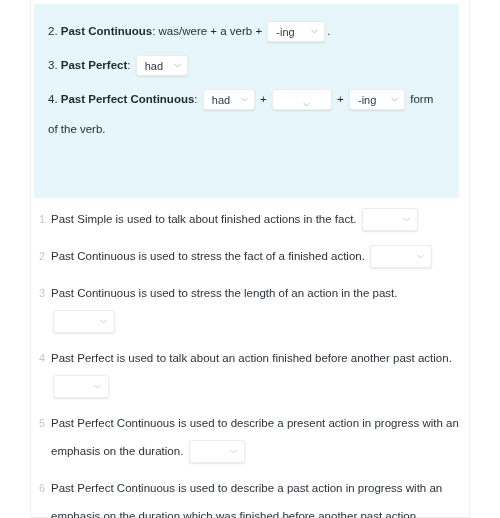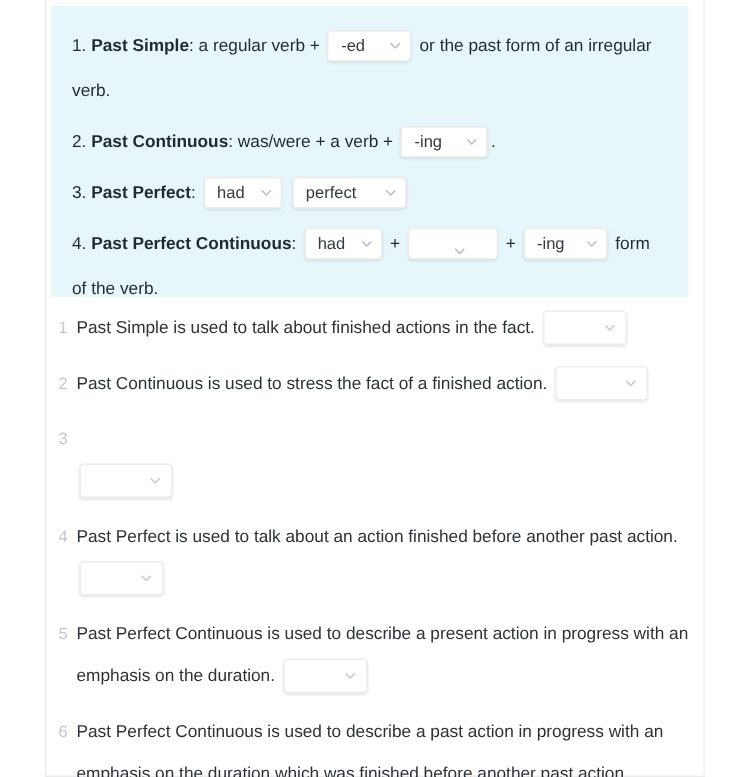--- a/index.html
+++ b/index.html
@@ -116,33 +116,20 @@
     color: #2b3238;
   }
 </style>
 </head>
 <body>
 
 <div id="page">
 
   <div class="rules-panel">
 
-    <div class="rule-line">
-      <span>1.</span>
-      <b>Past Simple</b><span>: a regular verb +</span>
-      <span class="dd w-ed">
-        <span class="dd-val">-ed</span>
-        <span class="chev">
-          <svg width="9" height="9" viewBox="0 0 10 10">
-              <path d="M2 3.6 L5 6.6 L8 3.6" fill="none" stroke="#b9bec3" stroke-width="1.1" stroke-linecap="round" stroke-linejoin="round"></path>
-            </svg>
-        </span>
-      </span>
-      <span>or the past form of an irregular verb.</span>
-    </div>
 
     <div class="rule-line">
       <span>2.</span>
       <b>Past Continuous</b><span>: was/were + a verb +</span>
       <span class="dd w-ing">
         <span class="dd-val">-ing</span>
         <span class="chev">
           <svg width="9" height="9" viewBox="0 0 10 10">
               <path d="M2 3.6 L5 6.6 L8 3.6" fill="none" stroke="#b9bec3" stroke-width="1.1" stroke-linecap="round" stroke-linejoin="round"></path>
             </svg>
@@ -154,28 +141,20 @@
       <span>3.</span>
       <b>Past Perfect</b><span>:</span>
       <span class="dd w-had">
         <span class="dd-val">had</span>
         <span class="chev">
           <svg width="9" height="9" viewBox="0 0 10 10">
               <path d="M2 3.6 L5 6.6 L8 3.6" fill="none" stroke="#b9bec3" stroke-width="1.1" stroke-linecap="round" stroke-linejoin="round"></path>
             </svg>
         </span>
       </span>
-      <span class="dd w-perf">
-        <span class="dd-val">perfect</span>
-        <span class="chev">
-          <svg width="9" height="9" viewBox="0 0 10 10">
-              <path d="M2 3.6 L5 6.6 L8 3.6" fill="none" stroke="#b9bec3" stroke-width="1.1" stroke-linecap="round" stroke-linejoin="round"></path>
-            </svg>
-        </span>
-      </span>
     </div>
 
     <div class="rule-line">
       <span>4.</span>
       <b>Past Perfect Continuous</b><span>:</span>
       <span class="dd w-had">
         <span class="dd-val">had</span>
         <span class="chev">
           <svg width="9" height="9" viewBox="0 0 10 10">
               <path d="M2 3.6 L5 6.6 L8 3.6" fill="none" stroke="#b9bec3" stroke-width="1.1" stroke-linecap="round" stroke-linejoin="round"></path>
@@ -233,20 +212,21 @@
                 <path d="M2 3.6 L5 6.6 L8 3.6" fill="none" stroke="#c6cbd0" stroke-width="1.1" stroke-linecap="round" stroke-linejoin="round"></path>
               </svg>
           </span>
         </span>
       </div>
     </div>
 
     <div class="q-row">
       <div class="q-num">3</div>
       <div class="q-text">
+        <span>Past Continuous is used to stress the length of an action in the past.</span>
         <br>
         <span class="dd w-empty-wide">
           <span class="dd-val"></span>
           <span class="chev">
             <svg width="9" height="9" viewBox="0 0 10 10">
                 <path d="M2 3.6 L5 6.6 L8 3.6" fill="none" stroke="#c6cbd0" stroke-width="1.1" stroke-linecap="round" stroke-linejoin="round"></path>
               </svg>
           </span>
         </span>
       </div>

